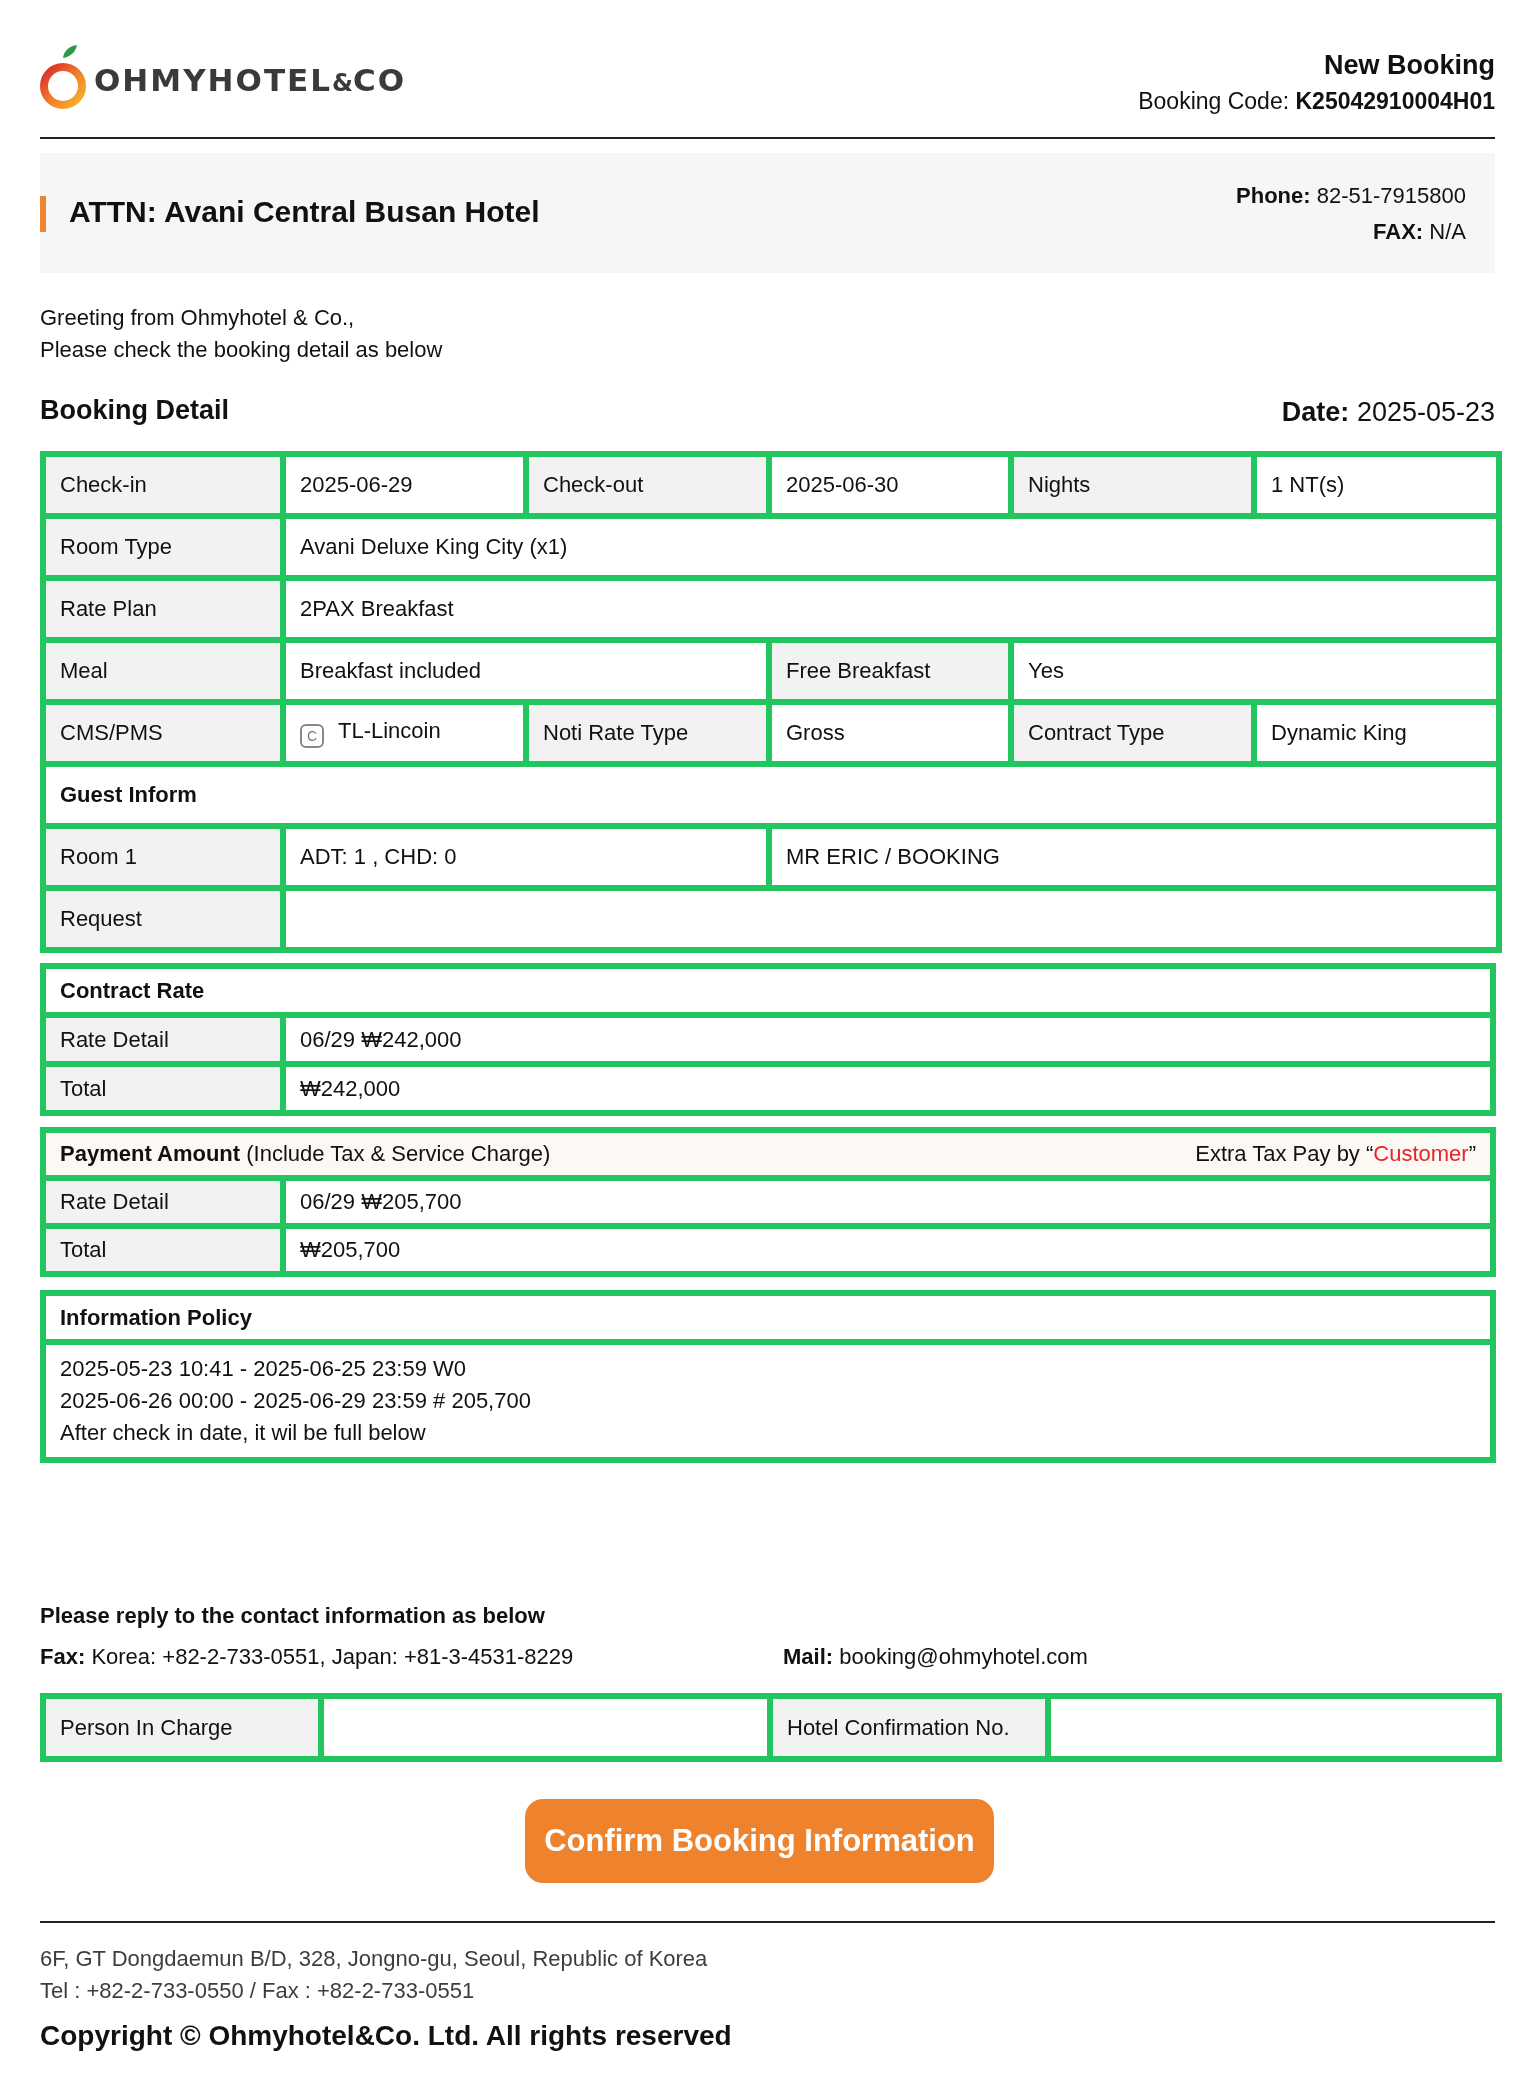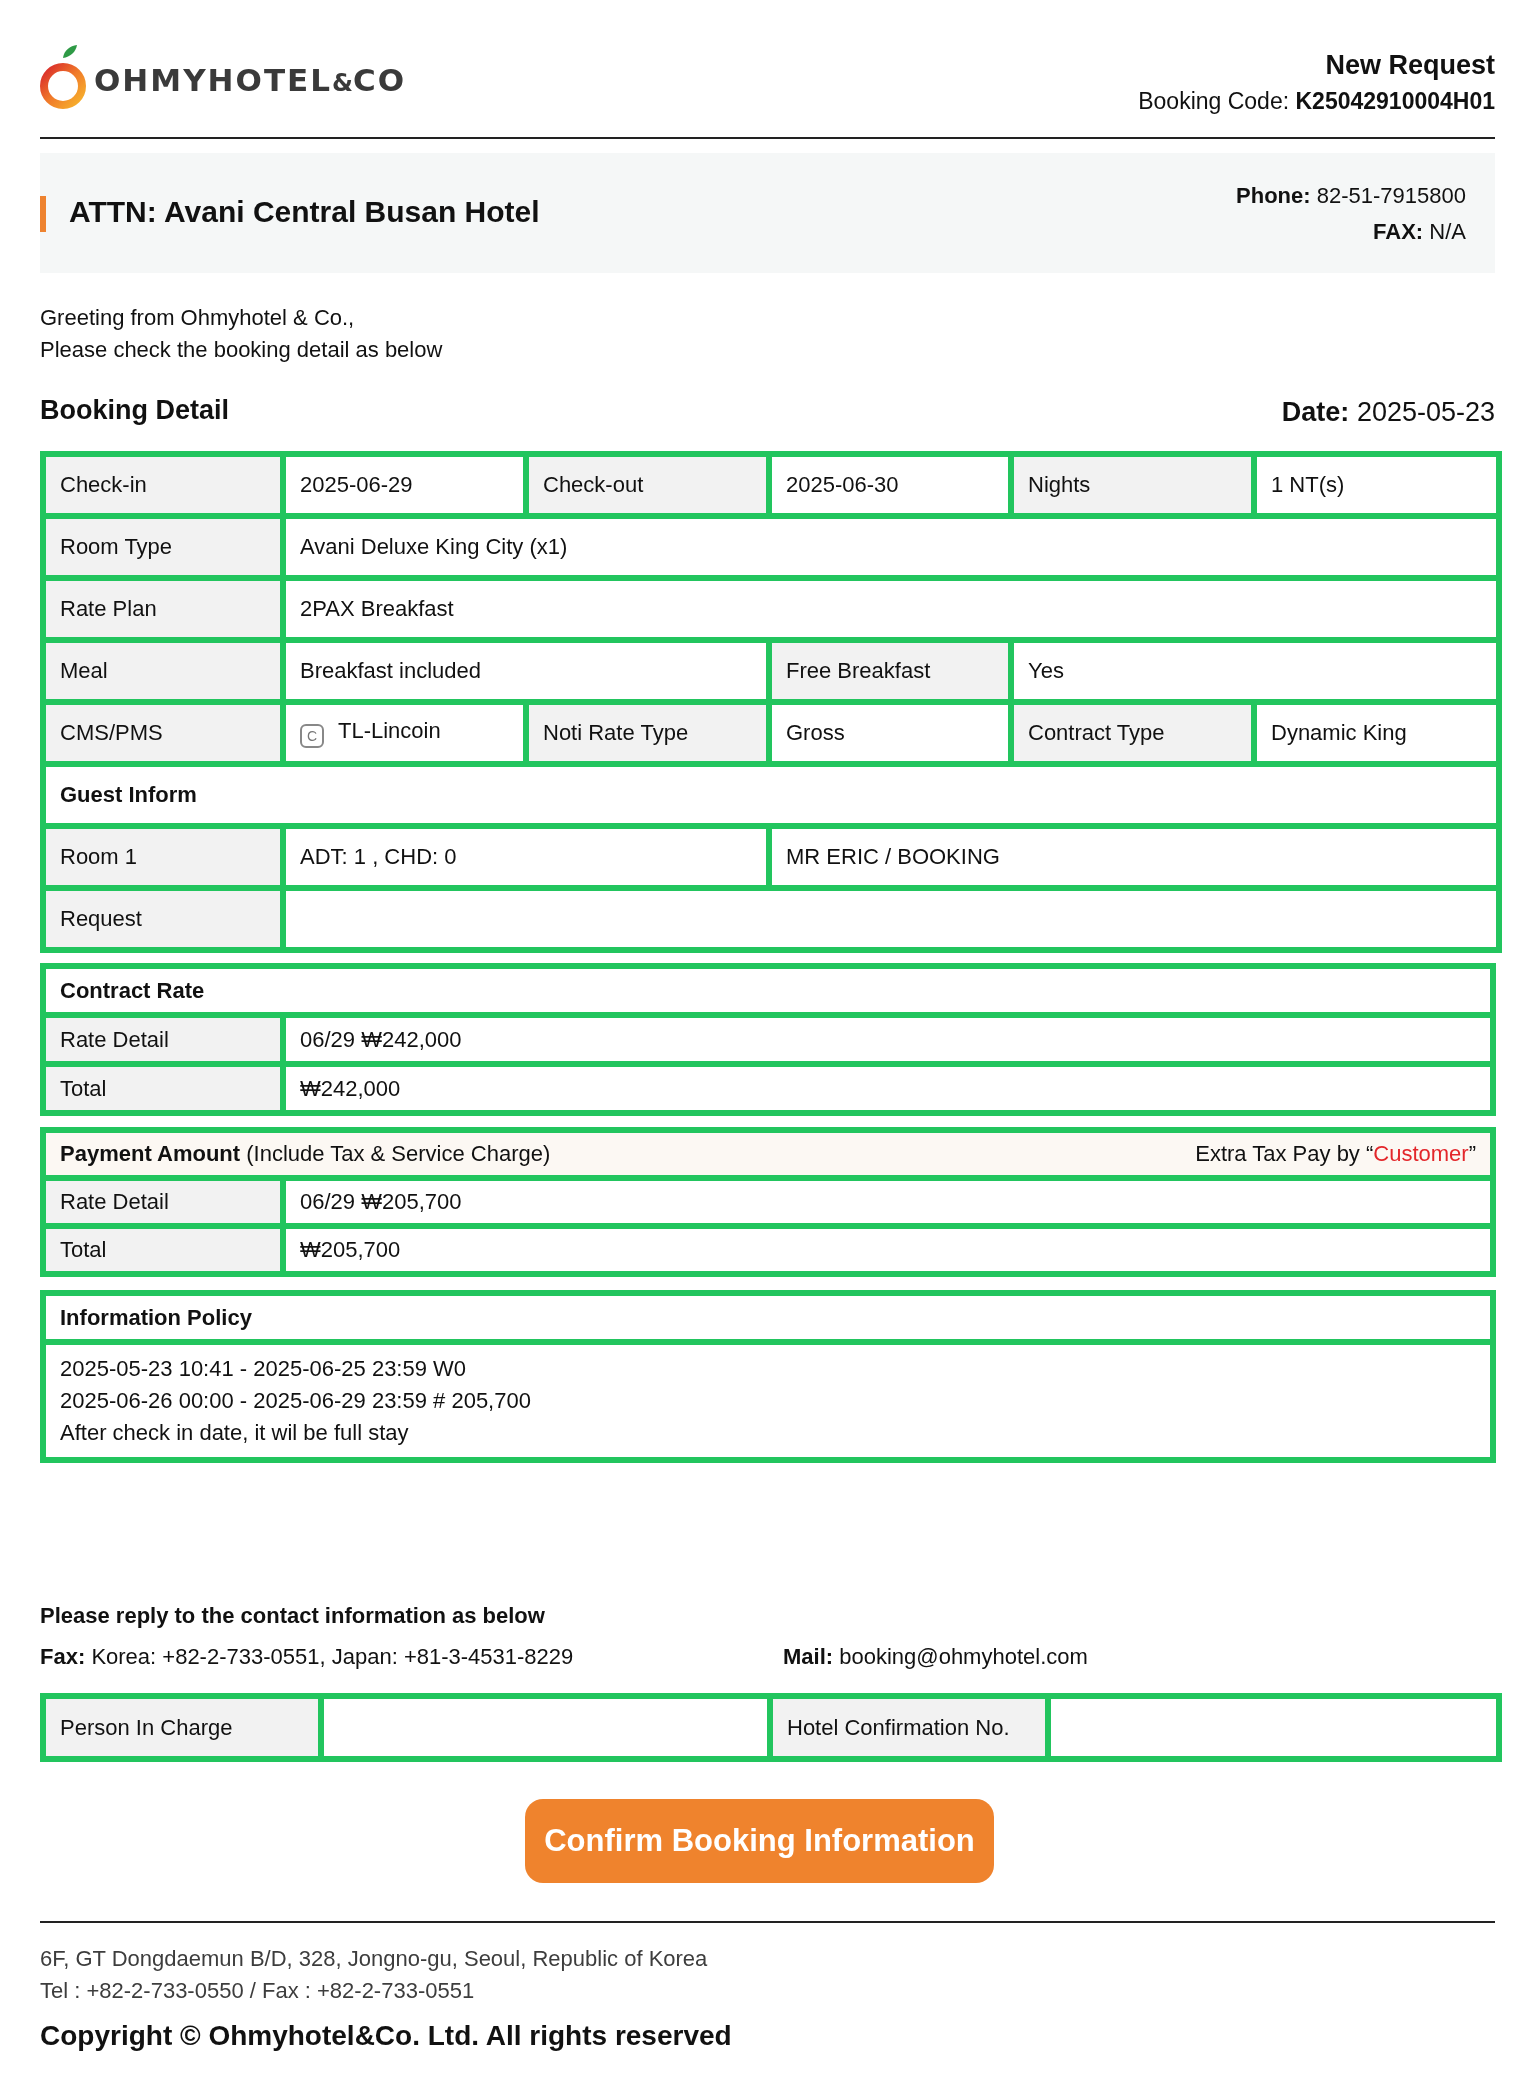--- a/index.html
+++ b/index.html
@@ -79,21 +79,21 @@
         <stop offset="1" stop-color="#f7b52c"></stop>
       </linearGradient>
     </defs>
     <path d="M23 14 C24 6 30 2 37 1 C36 8 30 13 23 14 Z" fill="#2e9a46"></path>
     <circle cx="23" cy="42" r="19" fill="none" stroke="url(#ringg)" stroke-width="8"></circle>
   </svg>
   <div class="logo-text"><span>OHMYHOTEL</span><span class="amp">&amp;</span><span>CO</span></div>
 </div>
 
 <div class="abs hdr-right">
-  <div class="hdr-title">New Request</div>
+  <div class="hdr-title">New Booking</div>
   <div class="hdr-code">
     <span>Booking Code:</span>
     <b>K25042910004H01</b>
   </div>
 </div>
 
 <div class="abs rule-top"></div>
 
 <div class="abs attn">
   <div class="attn-bar"></div>
@@ -213,21 +213,21 @@
 
 <table class="grid cancel-table">
   <tbody>
       <tr class="h">
     <td class="head">Information Policy</td>
   </tr>
   <tr>
     <td class="cancel-body" style="font-weight:normal">
       <div>2025-05-23 10:41 - 2025-06-25 23:59 W0</div>
       <div>2025-06-26 00:00 - 2025-06-29 23:59 # 205,700</div>
-      <div>After check in date, it wil be full stay</div>
+      <div>After check in date, it wil be full below</div>
     </td>
   </tr>
 </tbody>
   </table>
 
 <div class="abs reply-title">Please reply to the contact information as below</div>
 <div class="abs reply-fax"><b>Fax:</b> <span>Korea: +82-2-733-0551, Japan: +81-3-4531-8229</span></div>
 <div class="abs reply-mail"><b>Mail:</b> <span>booking@ohmyhotel.com</span></div>
 
 <table class="grid pic-table">

